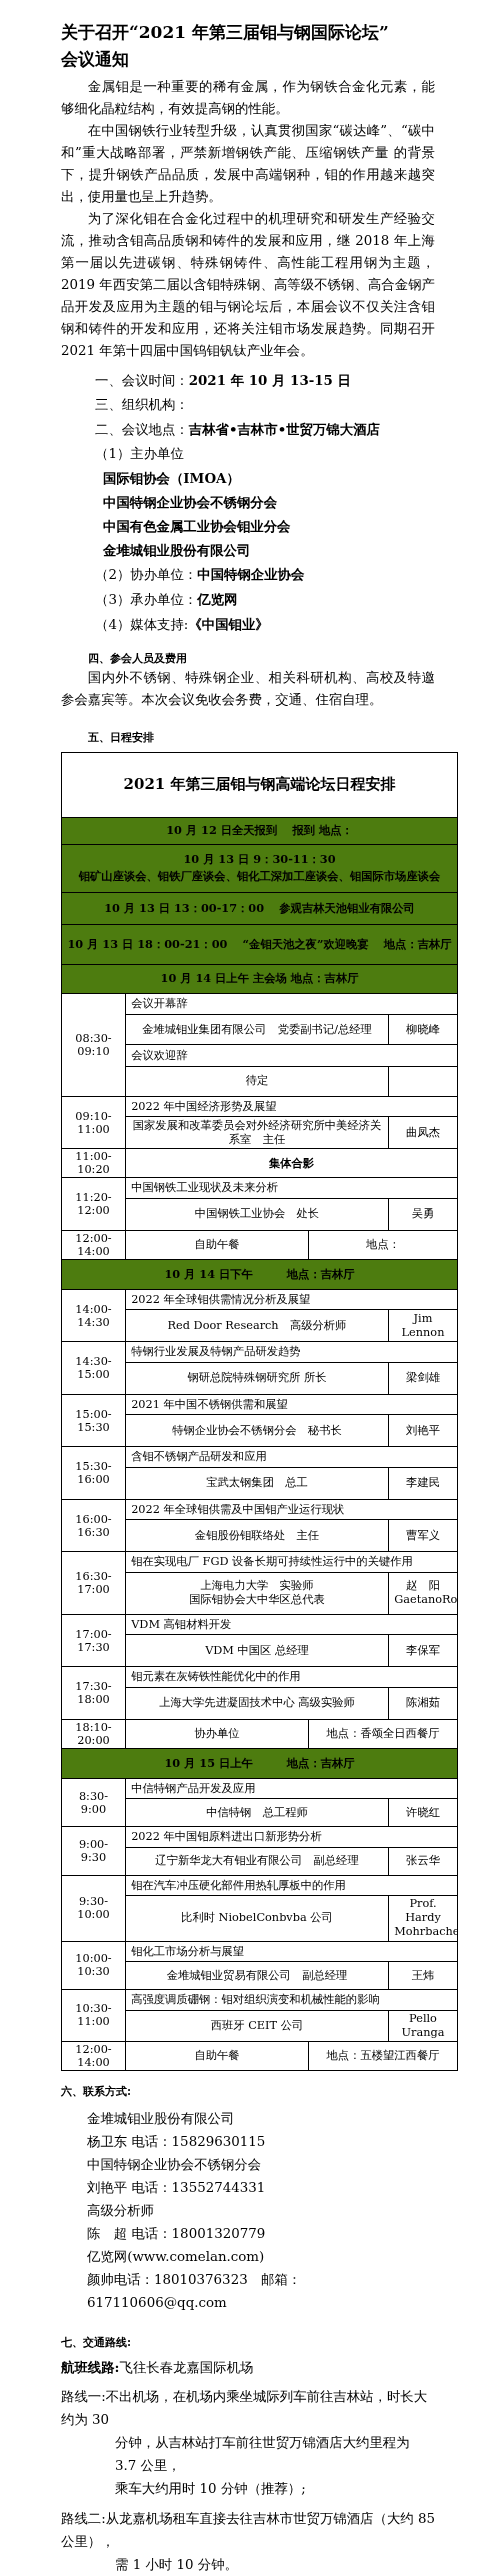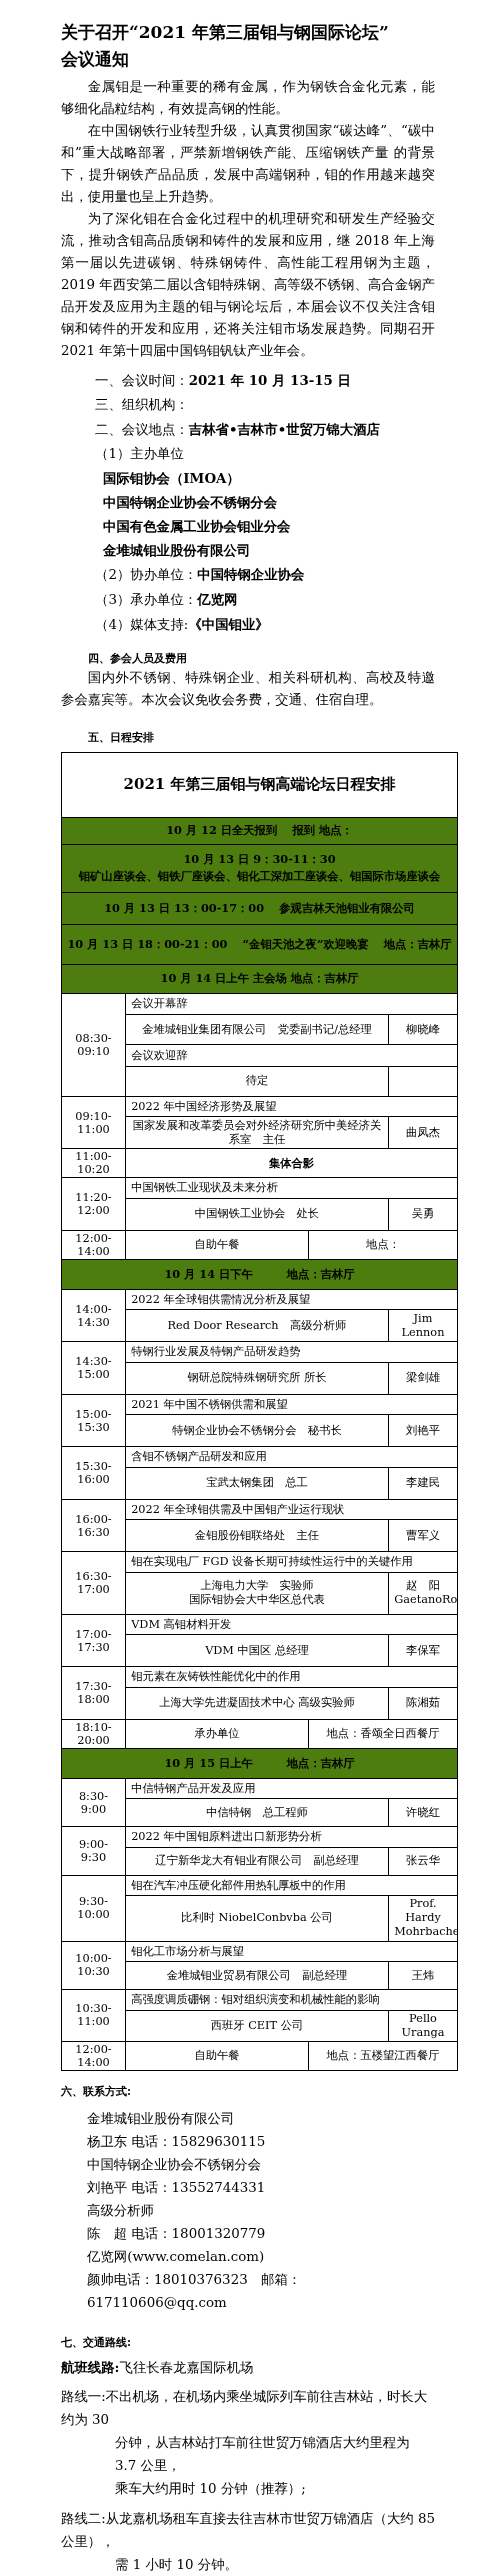--- a/index.html
+++ b/index.html
@@ -225,21 +225,21 @@
             <td rowspan="2" class="time">17:30-18:00</td>
           <td colspan="3" class="ttl">钼元素在灰铸铁性能优化中的作用</td>
           </tr>
       <tr>
             <td colspan="2" class="org">上海大学先进凝固技术中心 高级实验师</td>
           <td class="spk">陈湘茹</td>
           </tr>
 
       <tr>
             <td class="time" style="height:23px">18:10-20:00</td>
-          <td style="text-align:center">承办单位</td>
+          <td style="text-align:center">协办单位</td>
           <td colspan="2" style="text-align:center">地点：香颂全日西餐厅</td>
           </tr>
 
       <tr>
             <td colspan="4" class="banner" style="height:27px">10 月 15 日上午　　　地点：吉林厅</td>
           </tr>
 
       <tr>
             <td rowspan="2" class="time">8:30-9:00</td>
           <td colspan="3" class="ttl">中信特钢产品开发及应用</td>

